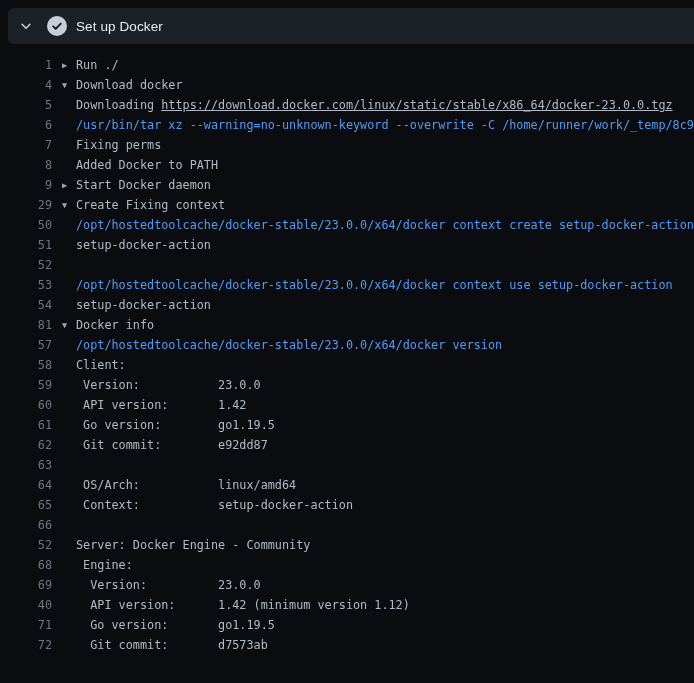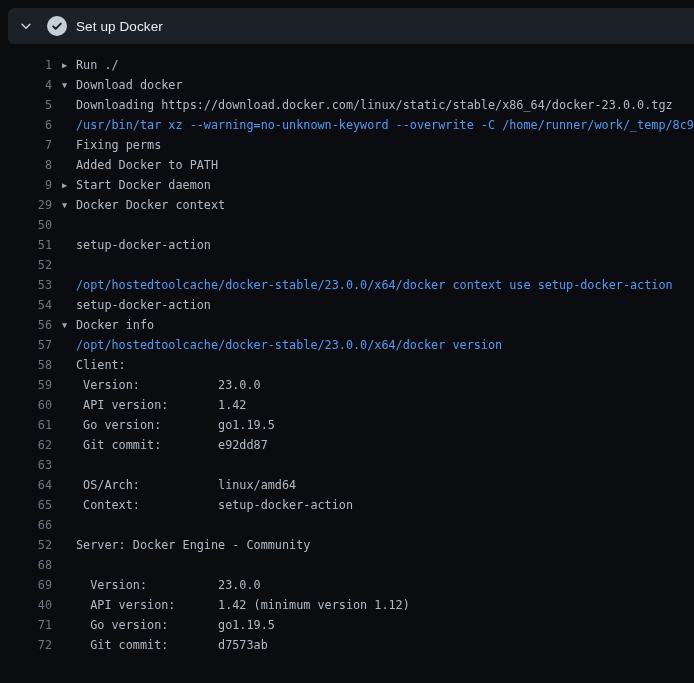--- a/index.html
+++ b/index.html
@@ -91,20 +91,21 @@
     flex: 1 1 auto;
     white-space: pre;
     overflow: hidden;
     color: var(--log-fg, #b1bac4);
   }
   .text.cmd {
     color: var(--cmd-fg, #539bf5);
   }
   .loglink {
     color: inherit;
+    text-decoration: underline;
     cursor: pointer;
   }
 </style>
 </head>
 <body>
 
 <div class="stage">
 
   <div class="step-header">
     <span class="chev">
@@ -153,25 +154,26 @@
         <span class="text">Added Docker to PATH</span>
       </div>
       <div class="row">
         <span class="num">9</span>
         <span class="arrow">▶</span>
         <span class="text">Start Docker daemon</span>
       </div>
       <div class="row">
         <span class="num">29</span>
         <span class="arrow">▼</span>
-        <span class="text">Docker Docker context</span>
+        <span class="text">Create Fixing context</span>
       </div>
       <div class="row">
         <span class="num">50</span>
         <span class="arrow"></span>
+        <span class="text cmd">/opt/hostedtoolcache/docker-stable/23.0.0/x64/docker context create setup-docker-action</span>
       </div>
       <div class="row">
         <span class="num">51</span>
         <span class="arrow"></span>
         <span class="text">setup-docker-action</span>
       </div>
       <div class="row">
         <span class="num">52</span>
         <span class="arrow"></span>
       </div>
@@ -179,21 +181,21 @@
         <span class="num">53</span>
         <span class="arrow"></span>
         <span class="text cmd">/opt/hostedtoolcache/docker-stable/23.0.0/x64/docker context use setup-docker-action</span>
       </div>
       <div class="row">
         <span class="num">54</span>
         <span class="arrow"></span>
         <span class="text">setup-docker-action</span>
       </div>
       <div class="row">
-        <span class="num">56</span>
+        <span class="num">81</span>
         <span class="arrow">▼</span>
         <span class="text">Docker info</span>
       </div>
       <div class="row">
         <span class="num">57</span>
         <span class="arrow"></span>
         <span class="text cmd">/opt/hostedtoolcache/docker-stable/23.0.0/x64/docker version</span>
       </div>
       <div class="row">
         <span class="num">58</span>
@@ -240,20 +242,21 @@
         <span class="text"></span>
       </div>
       <div class="row">
         <span class="num">52</span>
         <span class="arrow"></span>
         <span class="text">Server: Docker Engine - Community</span>
       </div>
       <div class="row">
         <span class="num">68</span>
         <span class="arrow"></span>
+        <span class="text"> Engine:</span>
       </div>
       <div class="row">
         <span class="num">69</span>
         <span class="arrow"></span>
         <span class="text">  Version:          23.0.0</span>
       </div>
       <div class="row">
         <span class="num">40</span>
         <span class="arrow"></span>
         <span class="text">  API version:      1.42 (minimum version 1.12)</span>

